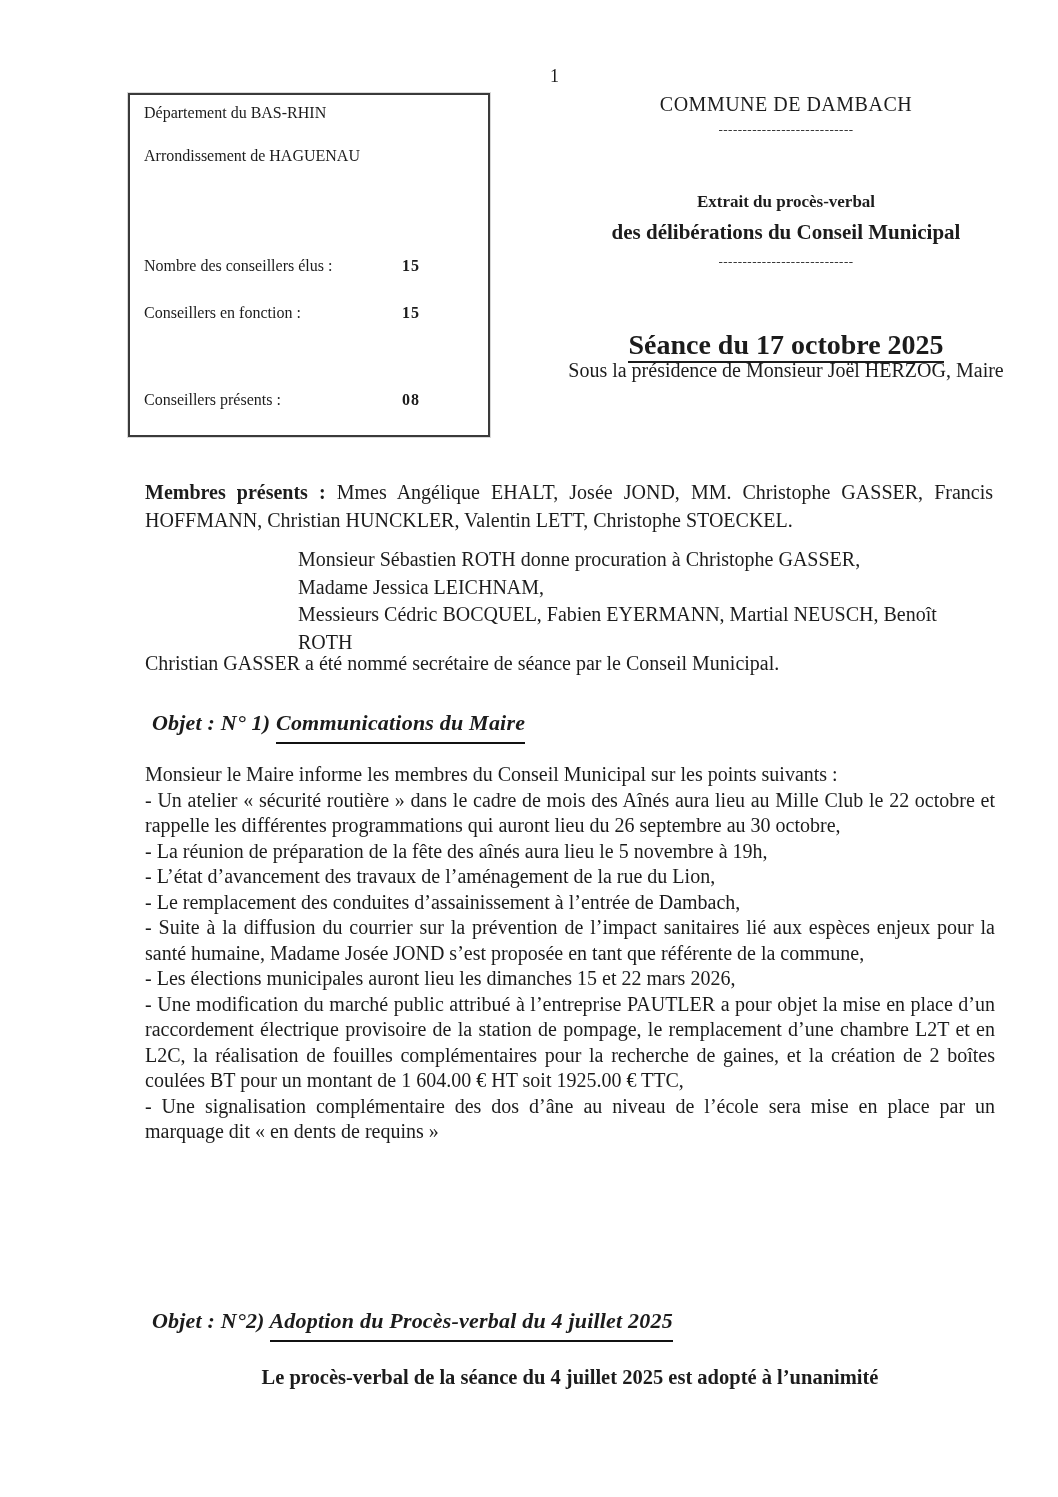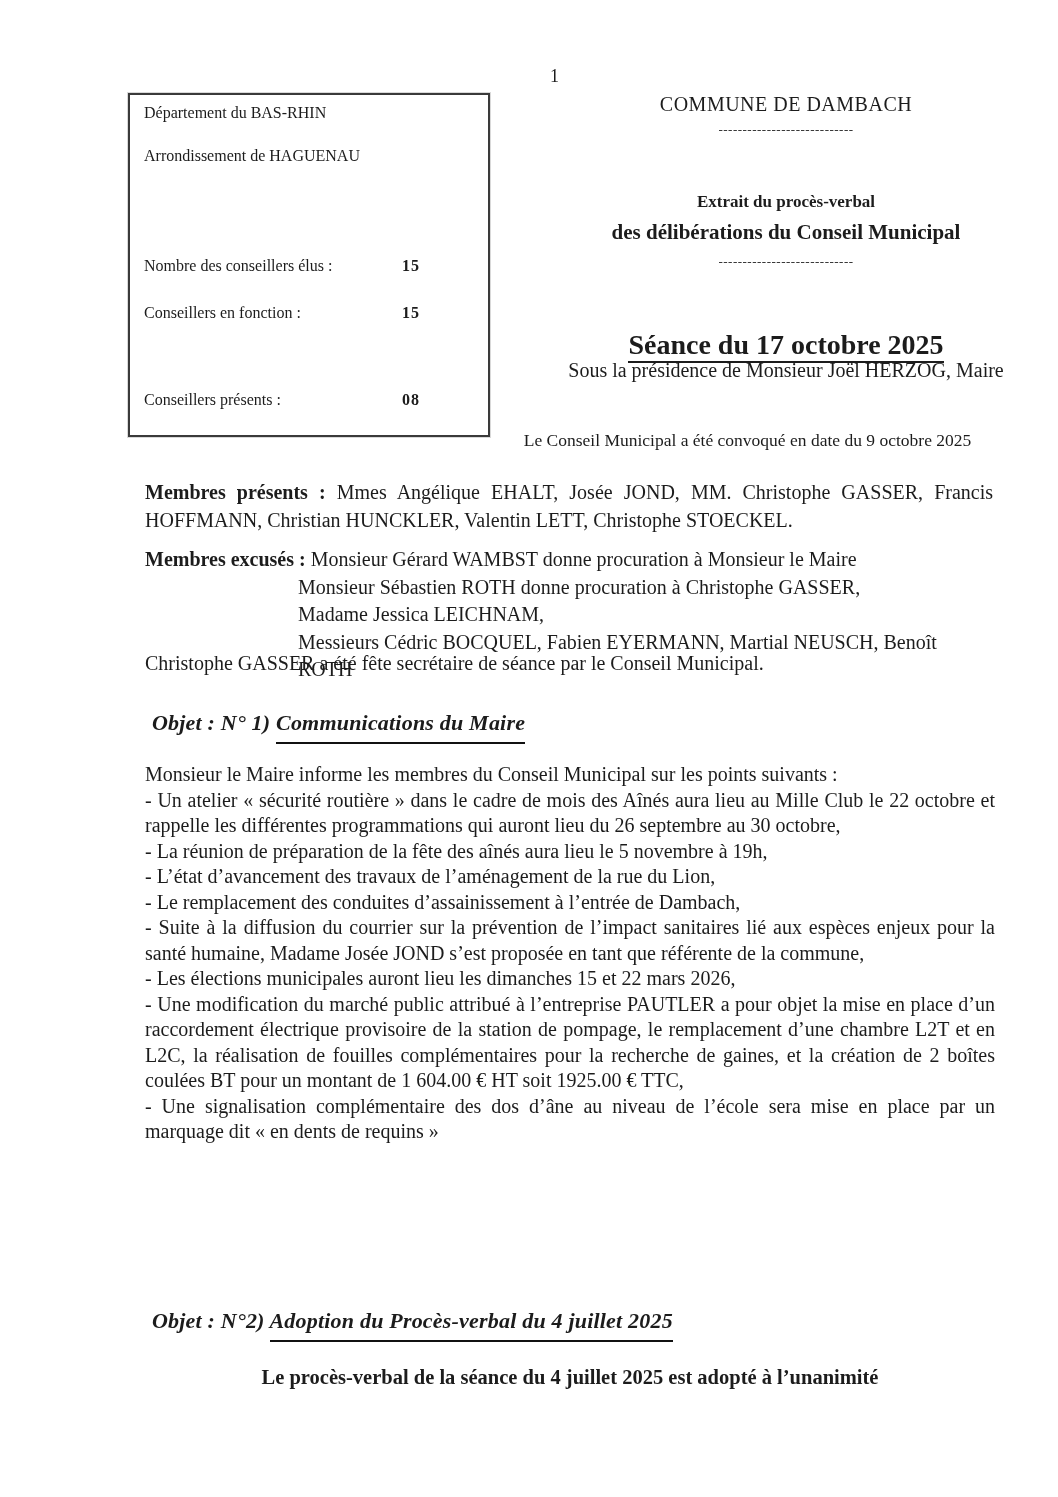--- a/index.html
+++ b/index.html
@@ -101,36 +101,32 @@
 
   <div class="abs hdr">
     <div class="hdr-commune">COMMUNE DE DAMBACH</div>
     <div class="hdr-div1">----------------------------</div>
     <div class="hdr-ext1">Extrait du procès-verbal</div>
     <div class="hdr-ext2">des délibérations du Conseil Municipal</div>
     <div class="hdr-div2">----------------------------</div>
     <div class="hdr-seance"><span>Séance du 17 octobre 2025</span></div>
   </div>
   <div class="abs presidence">Sous la présidence de Monsieur Joël HERZOG, Maire</div>
-  <div class="abs convocation">Le Conseil Municipal a été convoqué en date du 9 octobre 2025</div>
 
   <div class="abs presents just">
     <span class="bold">Membres présents :</span><span> Mmes Angélique EHALT, Josée JOND, MM. Christophe GASSER, Francis HOFFMANN, Christian HUNCKLER, Valentin LETT, Christophe STOECKEL.</span>
   </div>
 
   <div class="abs excuses">
-    <div>
-      <span class="bold">Membres excusés :</span><span> Monsieur Gérard WAMBST donne procuration à Monsieur le Maire</span>
-    </div>
     <div class="cont">Monsieur Sébastien ROTH donne procuration à Christophe GASSER,</div>
     <div class="cont">Madame Jessica LEICHNAM,</div>
     <div class="cont">Messieurs Cédric BOCQUEL, Fabien EYERMANN, Martial NEUSCH, Benoît ROTH</div>
   </div>
 
-  <div class="abs secretary">Christophe GASSER a été fête secrétaire de séance par le Conseil Municipal.</div>
+  <div class="abs secretary">Christian GASSER a été nommé secrétaire de séance par le Conseil Municipal.</div>
 
   <div class="abs obj-heading obj1">
     <span>Objet : N° 1) </span><span class="obj-title">Communications du Maire</span>
   </div>
 
   <div class="abs comm-body">
     <div>Monsieur le Maire informe les membres du Conseil Municipal sur les points suivants :</div>
     <div>- Un atelier « sécurité routière » dans le cadre de mois des Aînés aura lieu au Mille Club le 22 octobre et rappelle les différentes programmations qui auront lieu du 26 septembre au 30 octobre,</div>
     <div>- La réunion de préparation de la fête des aînés aura lieu le 5 novembre à 19h,</div>
     <div>- L’état d’avancement des travaux de l’aménagement de la rue du Lion,</div>

